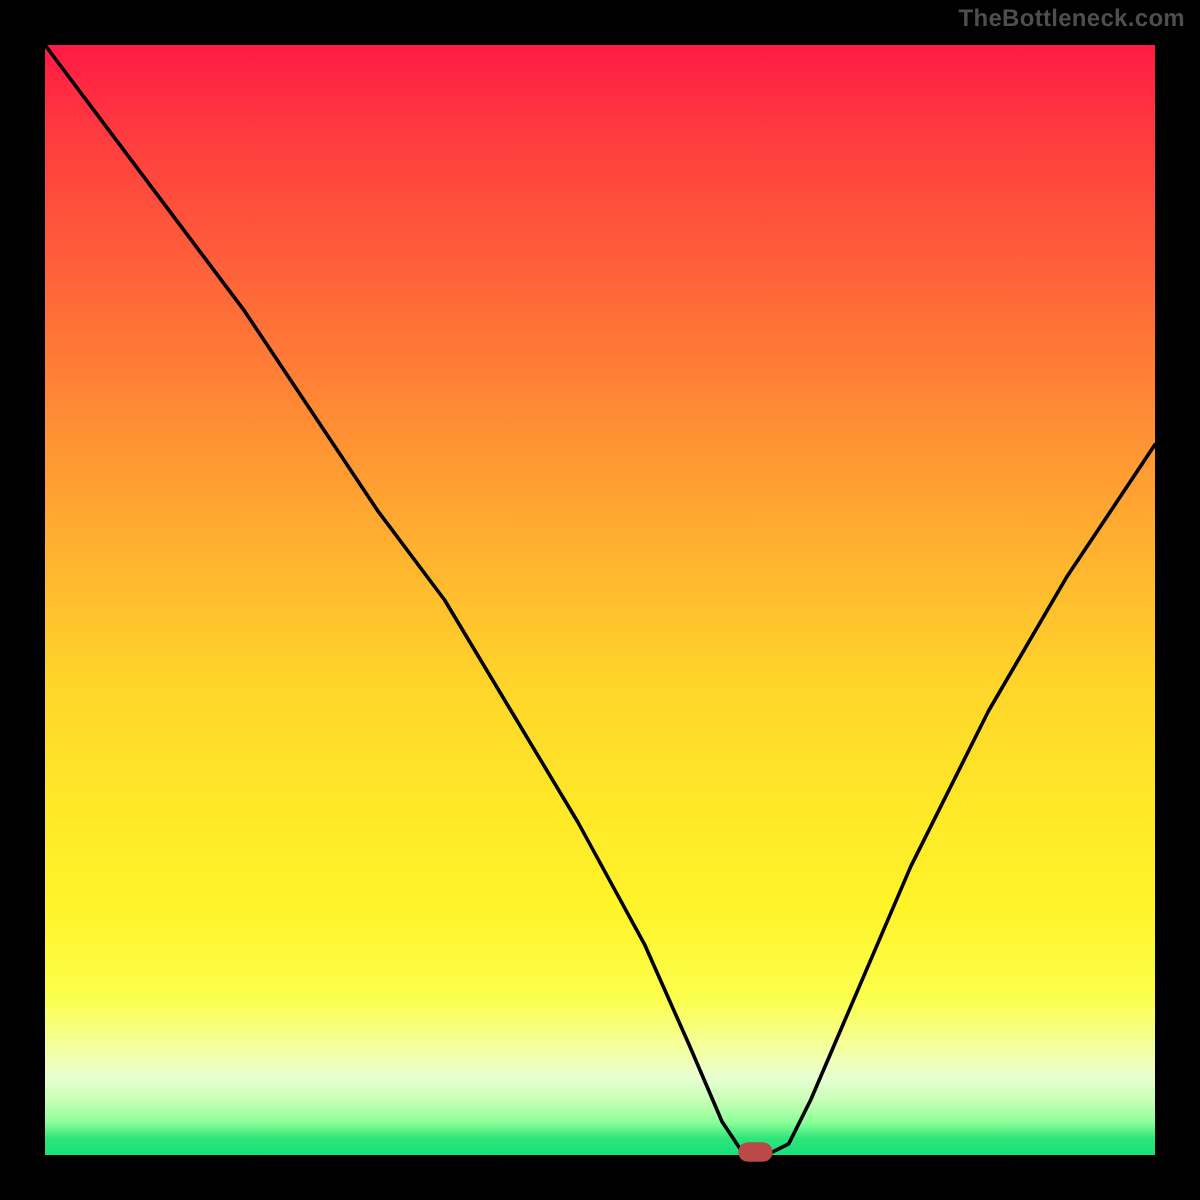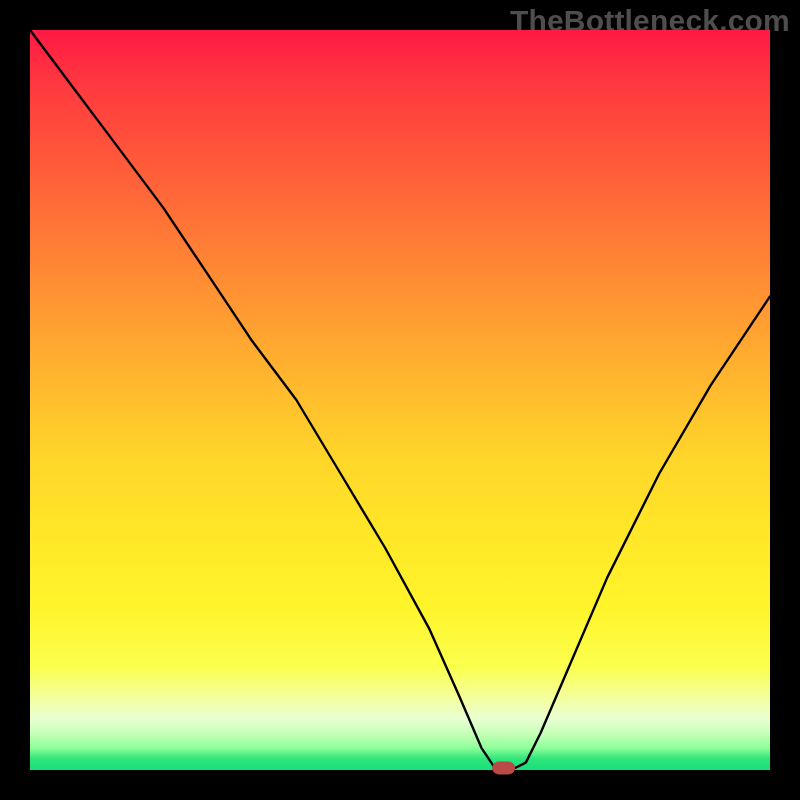--- a/index.html
+++ b/index.html
@@ -15,21 +15,21 @@
     position: relative;
     width: 800px;
     height: 800px;
     background: #000;
   }
   .watermark {
     position: absolute;
     top: 4px;
     right: 10px;
     color: #4e4e4e;
-    font-size: 30px;
+    font-size: 16px;
     font-weight: 600;
     letter-spacing: 0.2px;
     user-select: none;
   }
   .plot {
     position: absolute;
     left: 30px;
     top: 30px;
     width: 740px;
     height: 740px;

